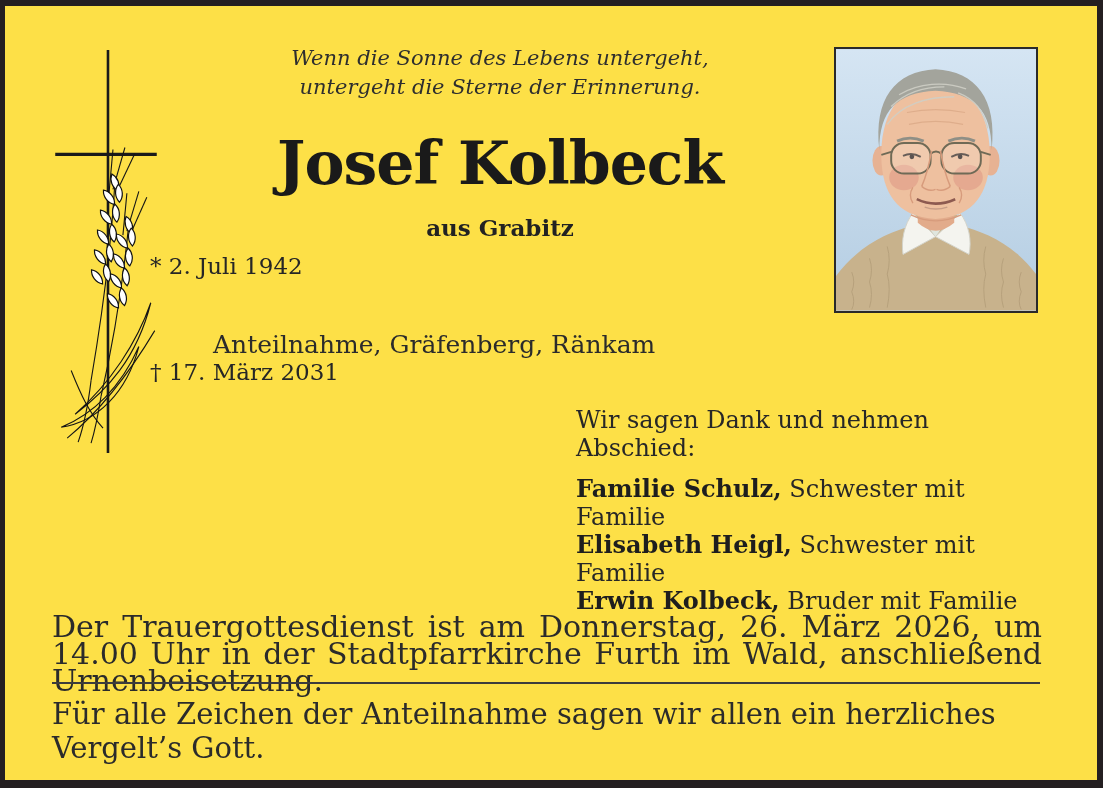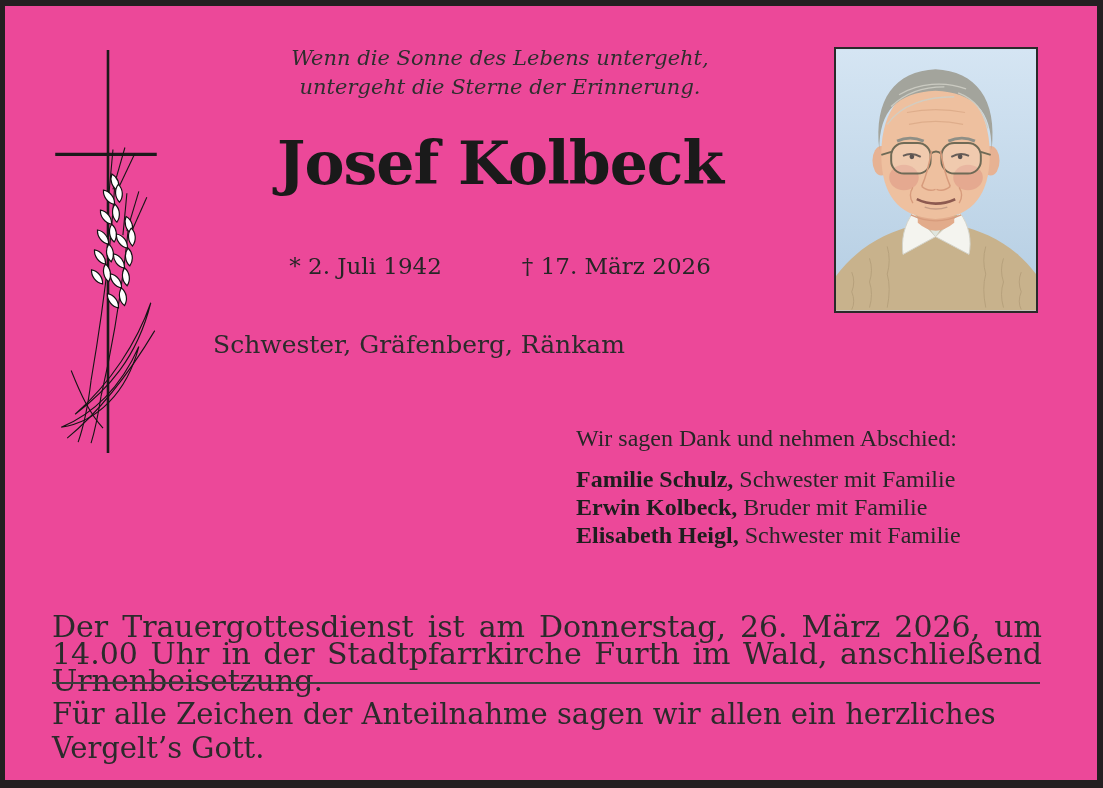--- a/index.html
+++ b/index.html
@@ -1,20 +1,20 @@
 <!DOCTYPE html>
 <html><head>
 <meta charset="utf-8">
 <style>
   * { margin:0; padding:0; box-sizing:border-box; }
   html,body { background:#ffffff; }
   .page {
     position:relative;
     width:1103px; height:788px;
-    background:#ec4899;
+    background:#fde047;
     font-family:"DejaVu Serif","Liberation Serif",serif;
     color:#2b2b2b;
     overflow:hidden;
   }
   
   .bar { position:absolute; background:#241f21; }
   .bar-top    { left:0; top:0; width:1103px; height:6px; }
   .bar-bottom { left:0; bottom:0; width:1103px; height:8px; }
   .bar-left   { left:0; top:0; width:5px; height:788px; }
   .bar-right  { right:0; top:0; width:6px; height:788px; }
@@ -29,37 +29,37 @@
     text-align:center; font-size:60px; font-weight:bold;
     letter-spacing:-1px; color:#1a1a1a; line-height:1.05;
   }
   .origin {
     position:absolute; left:150px; top:214px; width:700px;
     text-align:center; font-size:23px; font-weight:bold; color:#222;
   }
   .dates {
     position:absolute; left:150px; top:253px; width:700px;
     display:flex; justify-content:center; gap:80px;
-    font-size:23px; color:#262626;
+    font-size:23px; color:#262626;flex-direction:column;
   }
   .places {
     position:absolute; left:213px; top:330px;
     font-size:25px; color:#2b2b2b;
   }
   .illustration {
     position:absolute; left:50px; top:42px; width:112px; height:418px;
   }
   .photo {
     position:absolute; left:834px; top:47px; width:204px; height:266px;
     border:2px solid #2a2a2a; background:#c9dcec; overflow:hidden;
   }
   .photo svg { display:block; }
   .farewell {
-    position:absolute; left:576px; top:424px; width:475px;
-    font-size:24px; line-height:28px; color:#272727;font-family:Liberation Serif, serif;
+    position:absolute; left:576px; top:406px; width:475px;
+    font-size:24px; line-height:28px; color:#272727;
   }
   .farewell-intro { margin-bottom:13px; }
   .mourner-line b { font-weight:bold; color:#1e1e1e; }
   .service {
     position:absolute; left:52px; top:613px; width:990px;
     font-size:30px; line-height:27px; text-align:justify; color:#2b2b2b;
   }
   .rule {
     position:absolute; left:52px; top:682px; width:988px; height:2px;
     background:#3c3c3c;
@@ -125,27 +125,28 @@
       </g>
     </svg>
   </div>
 
   <div class="verse">
     <div>Wenn die Sonne des Lebens untergeht,</div>
     <div>untergeht die Sterne der Erinnerung.</div>
   </div>
 
   <div class="title">Josef Kolbeck</div>
+  <div class="origin">aus Grabitz</div>
 
   <div class="dates">
     <span>* 2. Juli 1942</span>
-    <span>† 17. März 2026</span>
-  </div>
-
-  <div class="places">Schwester, Gräfenberg, Ränkam</div>
+    <span>† 17. März 2031</span>
+  </div>
+
+  <div class="places">Anteilnahme, Gräfenberg, Ränkam</div>
 
   <div class="photo">
     <svg viewBox="0 0 203 265" width="200" height="262" xmlns="http://www.w3.org/2000/svg">
       <defs>
         <linearGradient id="sky" x1="0" y1="0" x2="0" y2="1">
           <stop offset="0" stop-color="#d5e5f3"></stop>
           <stop offset="1" stop-color="#b4cde2"></stop>
         </linearGradient>
       </defs>
       <rect width="203" height="265" fill="url(#sky)"></rect>
@@ -216,20 +217,20 @@
       <path d="M82,152 Q101,161 121,152" stroke="#8d5a50" stroke-width="2.6" fill="none"></path>
       <path d="M90,160 Q101,164 113,160" stroke="#c79d86" stroke-width="1.5" fill="none"></path>
 
       <path d="M76,168 Q101,180 127,168" stroke="#d79b7c" stroke-width="1.4" fill="none"></path>
     </svg>
   </div>
 
   <div class="farewell">
     <div class="farewell-intro">Wir sagen Dank und nehmen Abschied:</div>
     <div class="mourner-line"><b>Familie Schulz,</b> <span>Schwester mit Familie</span></div>
+    <div class="mourner-line"><b>Elisabeth Heigl,</b> <span>Schwester mit Familie</span></div>
     <div class="mourner-line"><b>Erwin Kolbeck,</b> <span>Bruder mit Familie</span></div>
-    <div class="mourner-line"><b>Elisabeth Heigl,</b> <span>Schwester mit Familie</span></div>
   </div>
 
   <p class="service">Der Trauergottesdienst ist am Donnerstag, 26. März 2026, um 14.00 Uhr in der Stadtpfarrkirche Furth im Wald, anschließend Urnenbeisetzung.</p>
   <div class="rule"></div>
   <p class="thanks">Für alle Zeichen der Anteilnahme sagen wir allen ein herzliches Vergelt’s Gott.</p>
 </div>
 
 </body></html>

